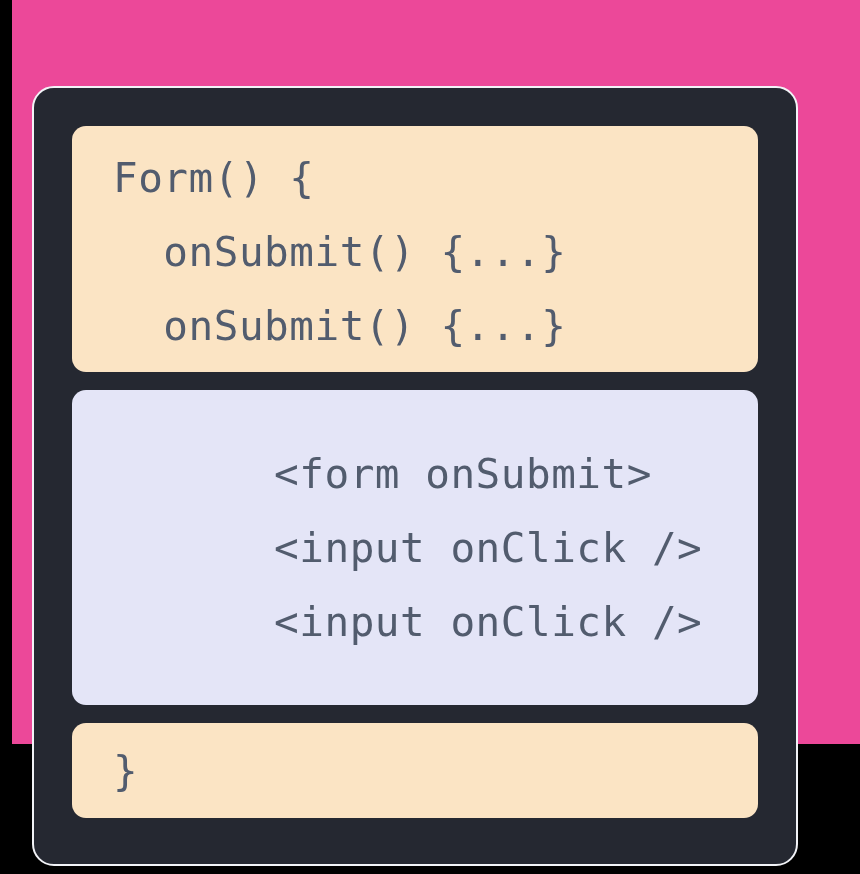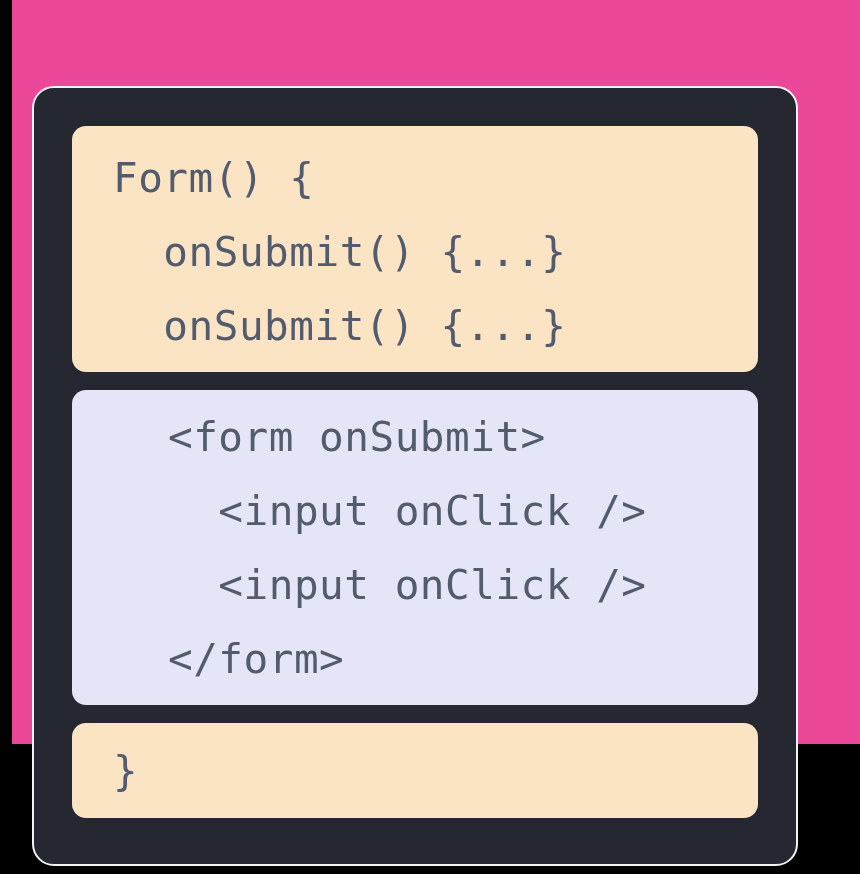--- a/index.html
+++ b/index.html
@@ -60,21 +60,21 @@
 
   .segment-component {
     background: #FBE4C4;
   }
 
   .segment-markup {
     background: #E4E5F7;
   }
 
   .seg-top    { height: 246px; padding-top: 6px; }
-  .seg-middle { height: 315px; }
+  .seg-middle { height: 315px; text-align: center; }
   .seg-bottom { height: 95px; }
 
   .code-line {
     color: #525c6e;
     font-family: "DejaVu Sans Mono", monospace;
     font-size: 41px;
     line-height: 74px;
     letter-spacing: 0.5px;
     white-space: pre;
     padding-left: 41px;
@@ -99,21 +99,20 @@
       <div class="segment segment-component seg-top">
         <div class="code-line">Form() {</div>
         <div class="code-line">  onSubmit() {...}</div>
         <div class="code-line">  onSubmit() {...}</div>
       </div>
 
       <div class="segment segment-markup seg-middle">
         <div class="code-line">&lt;form onSubmit&gt;</div>
         <div class="code-line">  &lt;input onClick /&gt;</div>
         <div class="code-line">  &lt;input onClick /&gt;</div>
-        <div class="code-line">&lt;/form&gt;</div>
       </div>
 
       <div class="segment segment-component seg-bottom">
         <div class="code-line">}</div>
       </div>
 
     </div>
   </div>
 
 </div>

